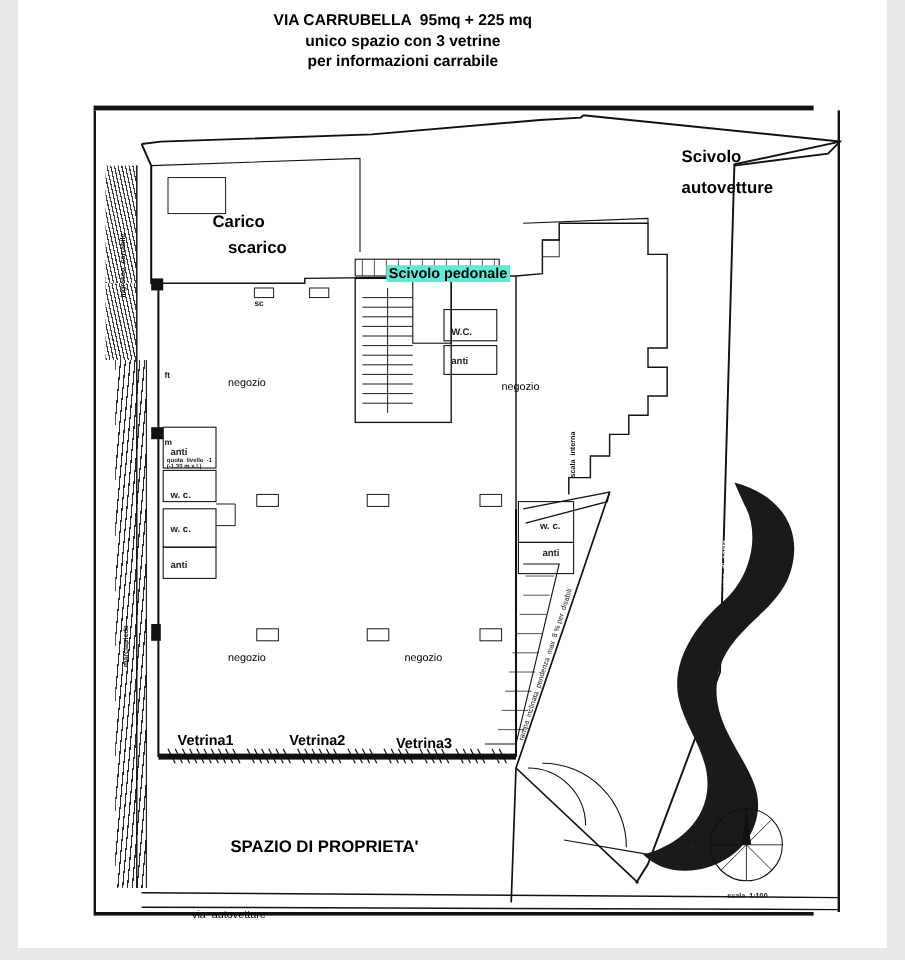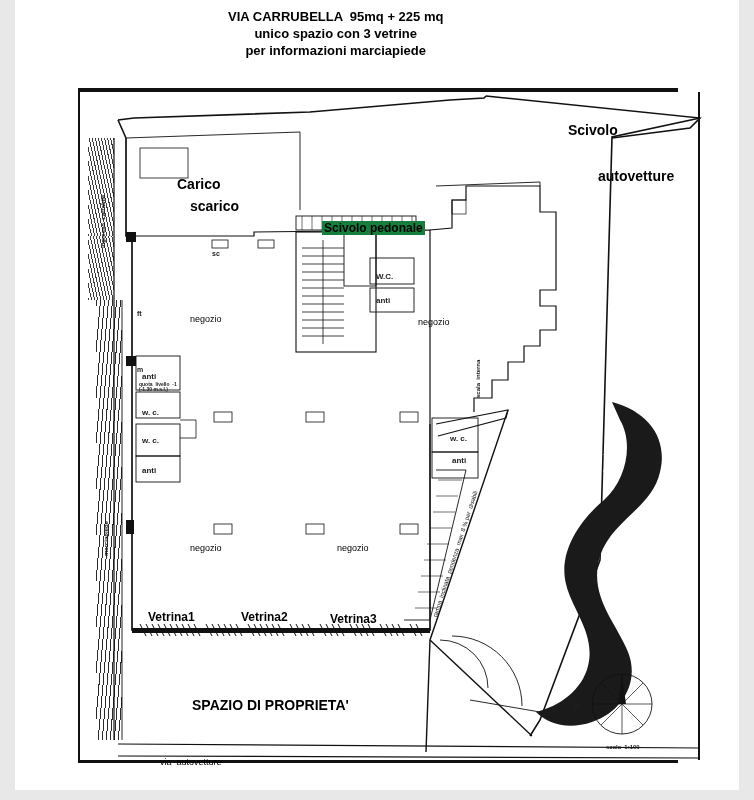--- a/index.html
+++ b/index.html
@@ -75,21 +75,21 @@
     position: absolute;
     font-weight: bold;
     color: #000;
     white-space: pre;
   }
   .label.big { font-size: 14px; }
   .label.mid { font-size: 12px; }
   .label.small { font-size: 9px; }
   .label.tiny { font-size: 6px; color: #222; }
   .label.boxed {
-    background: #15803d;
+    background: #5eead4;
     padding: 0 2px;
   }
 
   
   svg.plan {
     position: absolute;
     left: 0; top: 0;
     width: 754px;
     height: 800px;
   }
@@ -125,21 +125,21 @@
 </head>
 <body>
 
 <div id="page">
 
   <div class="sheet"></div>
 
   <div class="header">
     <div>VIA CARRUBELLA  95mq + 225 mq</div>
     <div>unico spazio con 3 vetrine</div>
-    <div>per informazioni marciapiede</div>
+    <div>per informazioni carrabile</div>
   </div>
 
   <div class="sheet-border-top"></div>
   <div class="sheet-border-bottom"></div>
 
   <div class="hatch-strip" style="left:88px;top:138px;width:26px;height:98px;"></div>
   <div class="hatch-strip" style="left:88px;top:236px;width:26px;height:64px;"></div>
 
   <div class="road-strip" style="left:96px;top:300px;width:26px;height:440px;"></div>
 
@@ -311,21 +311,21 @@
       <polygon points="622,676 618,704 626,704" fill="#111" stroke="none"></polygon>
     </g>
   </svg>
 
   <div class="label big" style="left:177px;top:176px;">Carico</div>
   <div class="label big" style="left:190px;top:198px;">scarico</div>
 
   <div class="label mid boxed" style="left:322px;top:221px;">Scivolo pedonale</div>
 
   <div class="label big" style="left:568px;top:122px;">Scivolo</div>
-  <div class="label big" style="left:568px;top:168px;margin-left:30px;">autovetture</div>
+  <div class="label big" style="left:568px;top:148px;">autovetture</div>
 
   <div class="label mid" style="left:148px;top:610px;">Vetrina1</div>
   <div class="label mid" style="left:241px;top:610px;">Vetrina2</div>
   <div class="label mid" style="left:330px;top:612px;">Vetrina3</div>
 
   <div class="label big" style="left:192px;top:697px;">SPAZIO DI PROPRIETA'</div>
   <div class="label small" style="left:160px;top:757px;font-weight:normal;">via  autovetture</div>
 
   <div class="label small" style="left:190px;top:314px;font-weight:normal;">negozio</div>
   <div class="label small" style="left:418px;top:317px;font-weight:normal;">negozio</div>

